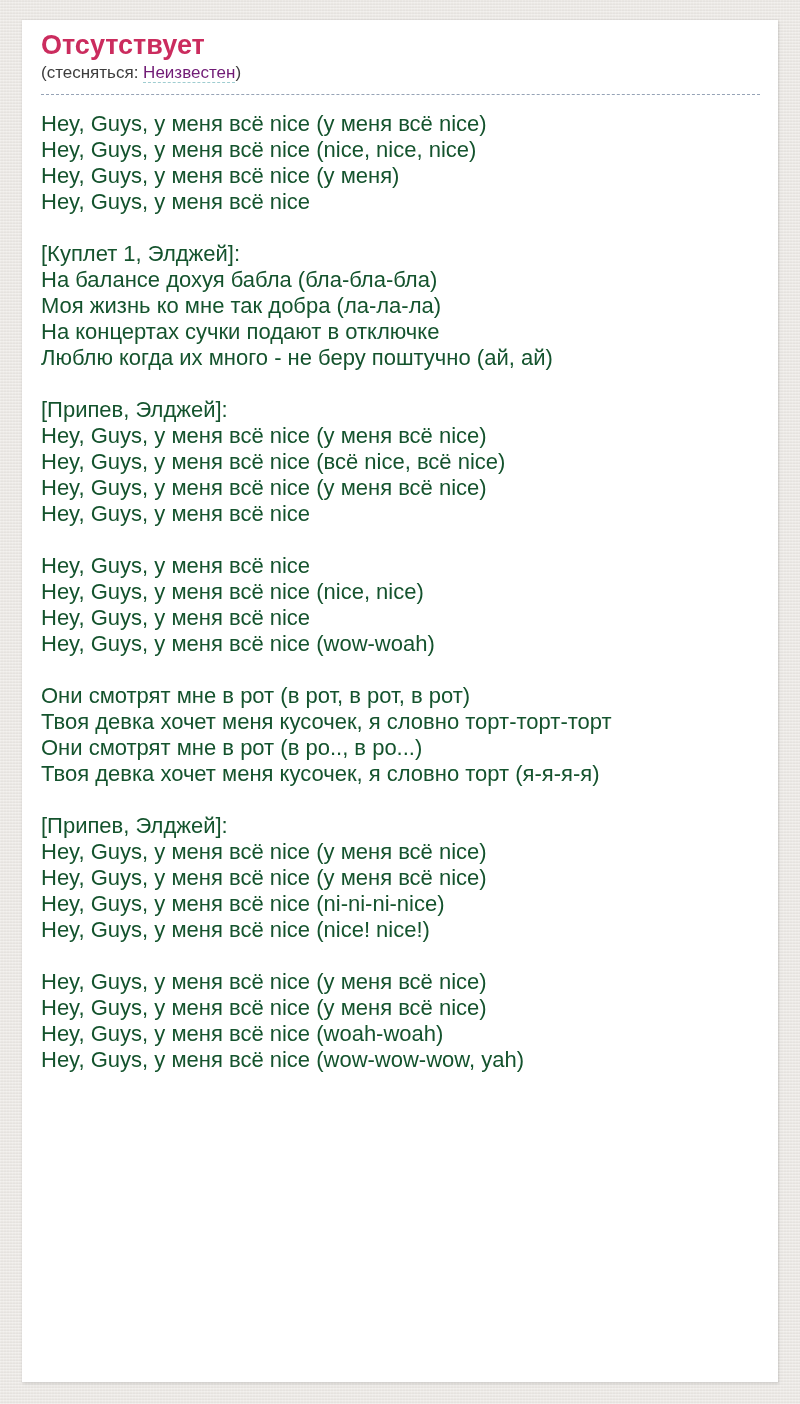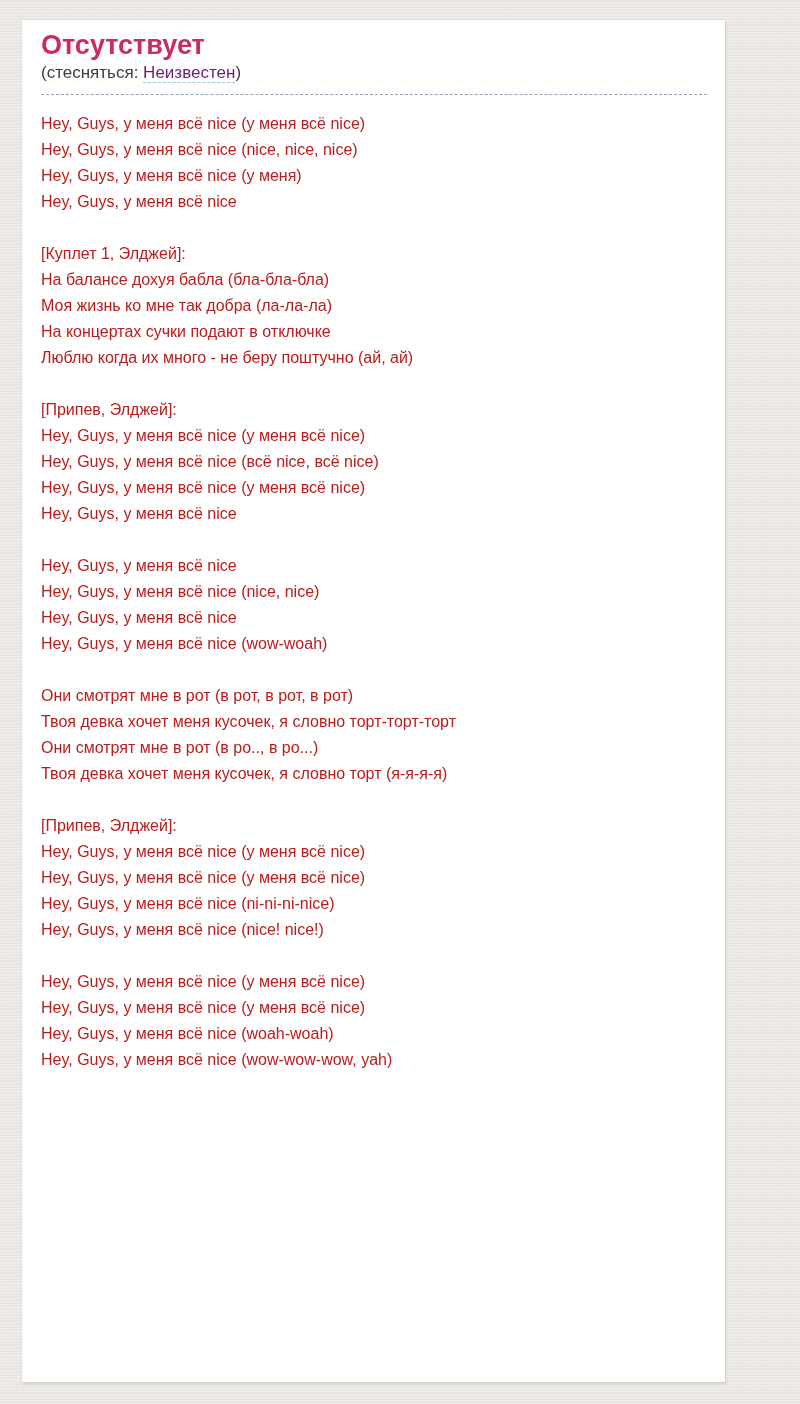--- a/index.html
+++ b/index.html
@@ -12,21 +12,21 @@
     overflow: hidden;
     font-family: "Liberation Sans", "DejaVu Sans", sans-serif;
     background-color: #eae7e3;
     background-image:
       repeating-linear-gradient(0deg, rgba(255,255,255,.28) 0 1px, rgba(0,0,0,.018) 1px 2px, transparent 2px 3px),
       repeating-linear-gradient(90deg, rgba(255,255,255,.18) 0 1px, transparent 1px 3px);
   }
   .card {
     box-sizing: border-box;
     margin: 20px 22px 0 22px;
-    width: 703px;
+    width: 756px;
     min-height: 1362px;
     background: #ffffff;
     box-shadow: 1px 2px 3px rgba(0,0,0,.10), 0 0 0 1px rgba(0,0,0,.03);
     padding: 10px 18px 24px 19px;
   }
   .header {
     border-bottom: 1px dashed #96a3b6;
     padding-bottom: 9px;
   }
   .title {
@@ -42,23 +42,23 @@
     line-height: 24px;
     color: #3d3d3d;
   }
   .artist-link {
     color: #701a75;
     text-decoration: none;
     border-bottom: 1px dashed #9ecdd1;
     cursor: pointer;
   }
   .lyrics {
-    font-size: 16px;
+    font-size: 22px;
     line-height: 26px;
-    color: #b91c1c;
+    color: #14532d;
   }
   .stanza {
     margin: 26px 0 0 0;
     padding: 0;
   }
   .stanza:first-child {
     margin-top: 16px;
   }
 </style>
 </head>

